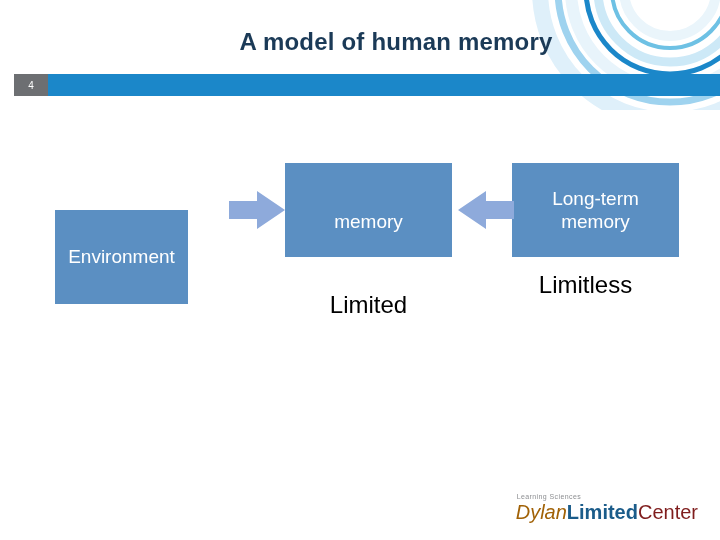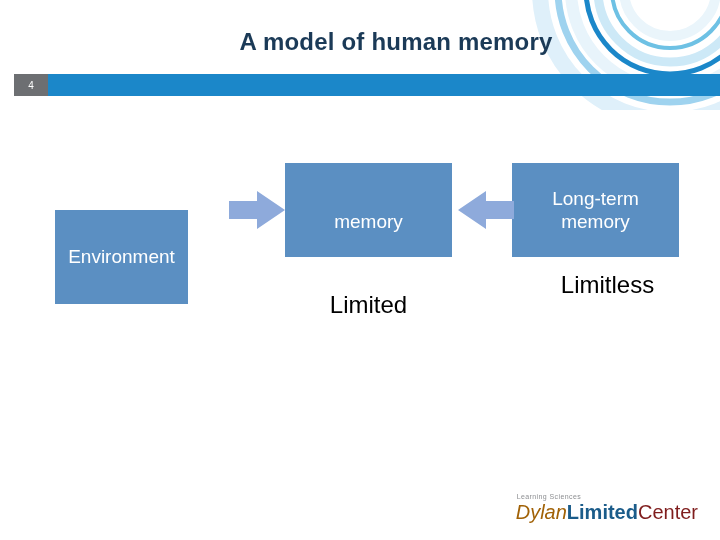--- a/index.html
+++ b/index.html
@@ -95,21 +95,21 @@
   #arrow-left  { left: 458px; top: 191px; }
 
   
   .caption {
     position: absolute;
     text-align: center;
     color: #000000;
     font-size: 24px;
   }
   #caption-limited   { left: 285px; top: 271px; width: 167px; margin-top: 20px; }
-  #caption-limitless { left: 524px; top: 271px; width: 167px; }
+  #caption-limitless { left: 502px; top: 271px; width: 167px; }
 
   
   .logo {
     position: absolute;
     right: 22px;
     bottom: 18px;
     text-align: left;
     line-height: 1;
   }
   .logo-top {

